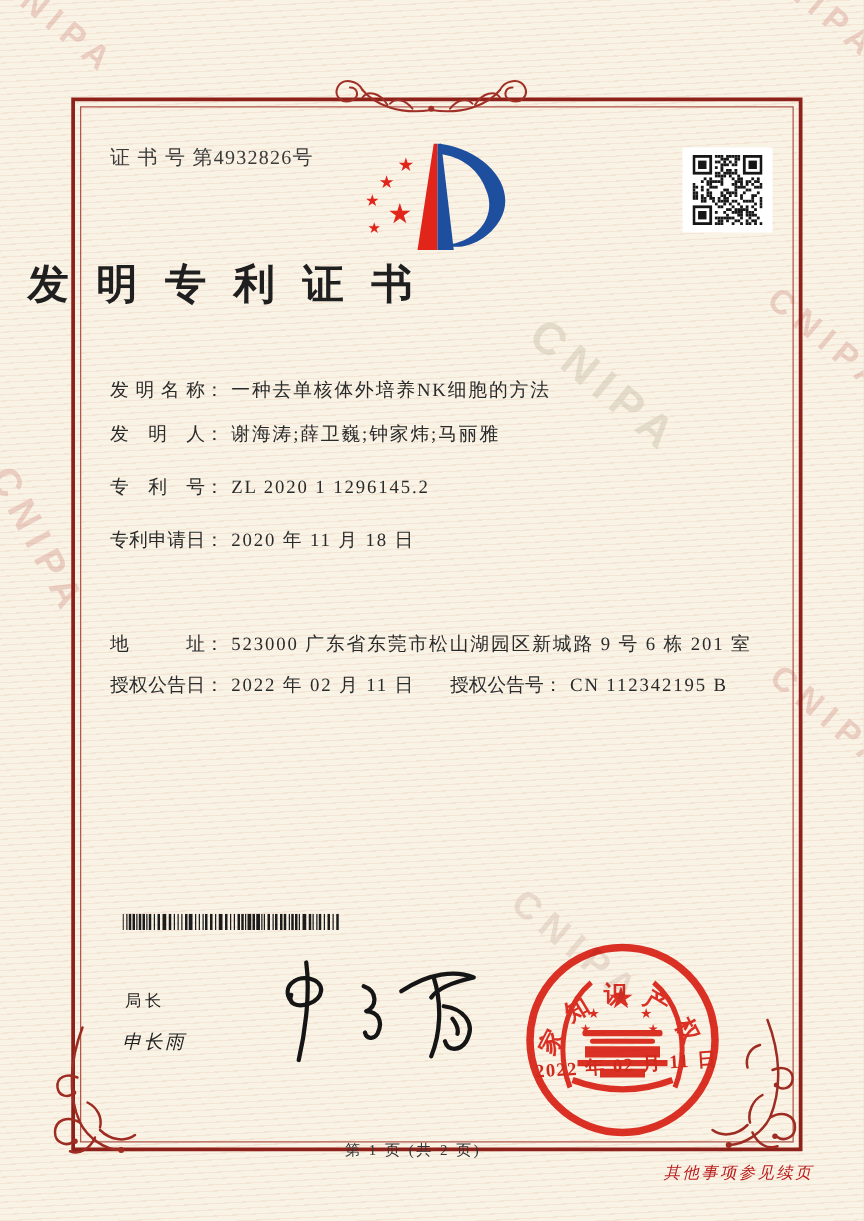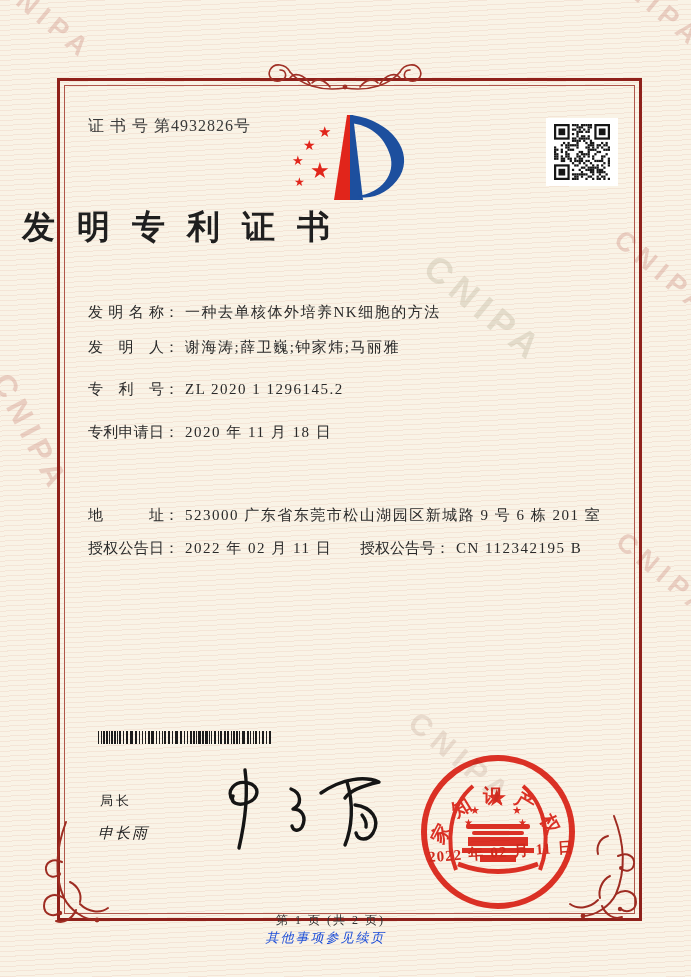--- a/index.html
+++ b/index.html
@@ -44,21 +44,21 @@
   .signer-title{position:absolute;left:100px;top:792px;font-family:"Liberation Sans",sans-serif;font-size:13px;letter-spacing:3px;color:#222;}
   .signer-name{position:absolute;left:98px;top:824px;font-family:"Liberation Sans",sans-serif;font-size:15px;letter-spacing:2px;color:#222;font-style:italic;}
   .signature{position:absolute;left:203px;top:765px;}
   .seal{position:absolute;left:418px;top:752px;width:160px;height:160px;mix-blend-mode:multiply;opacity:.93;}
   .seal-date{
     position:absolute;left:428px;top:843px;width:146px;text-align:justify;text-align-last:justify;
     font-size:15px;font-weight:bold;color:#cf2a1c;transform:rotate(-4deg);letter-spacing:1px;
     font-family:"Liberation Serif",serif;
   }
   .page-number{position:absolute;left:0;right:30px;top:890px;text-align:center;font-size:12px;letter-spacing:2px;color:#333;margin-top:22px;}
-  .footer-note{position:absolute;left:0;right:40px;top:929px;text-align:center;font-size:13px;letter-spacing:2px;font-style:italic;color:#1d4ed8;}
+  .footer-note{position:absolute;left:0;right:40px;top:929px;text-align:right;font-size:13px;letter-spacing:2px;font-style:italic;color:#b91c1c;}
   .ornament{position:absolute;pointer-events:none;}
 </style>
 </head>
 <body>
 
 <div class="page">
 
   <div class="waves"></div>
 
   <div class="wm" style="left:-14px;top:2px;">CNIPA</div>

